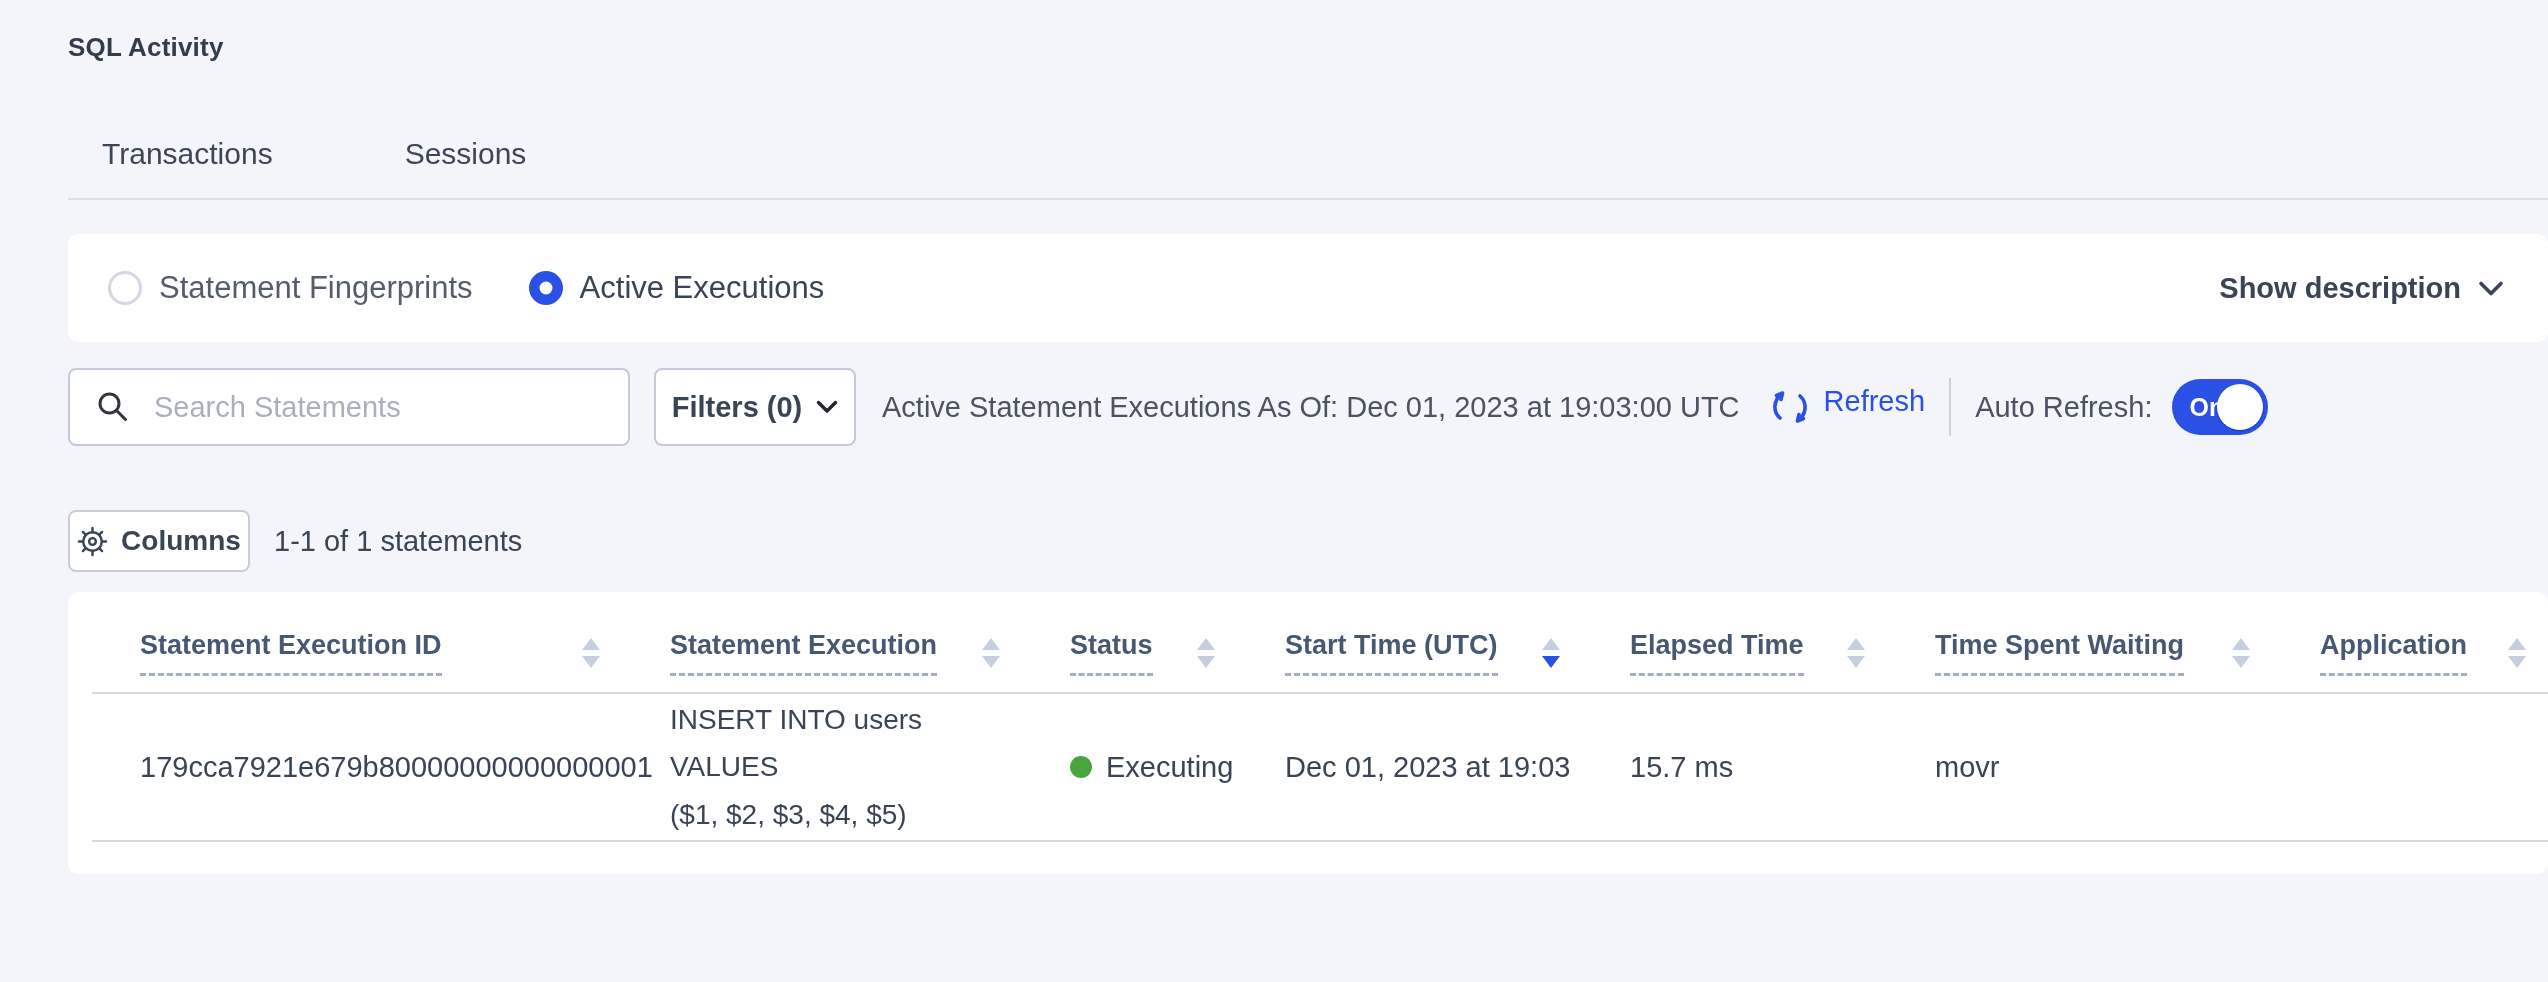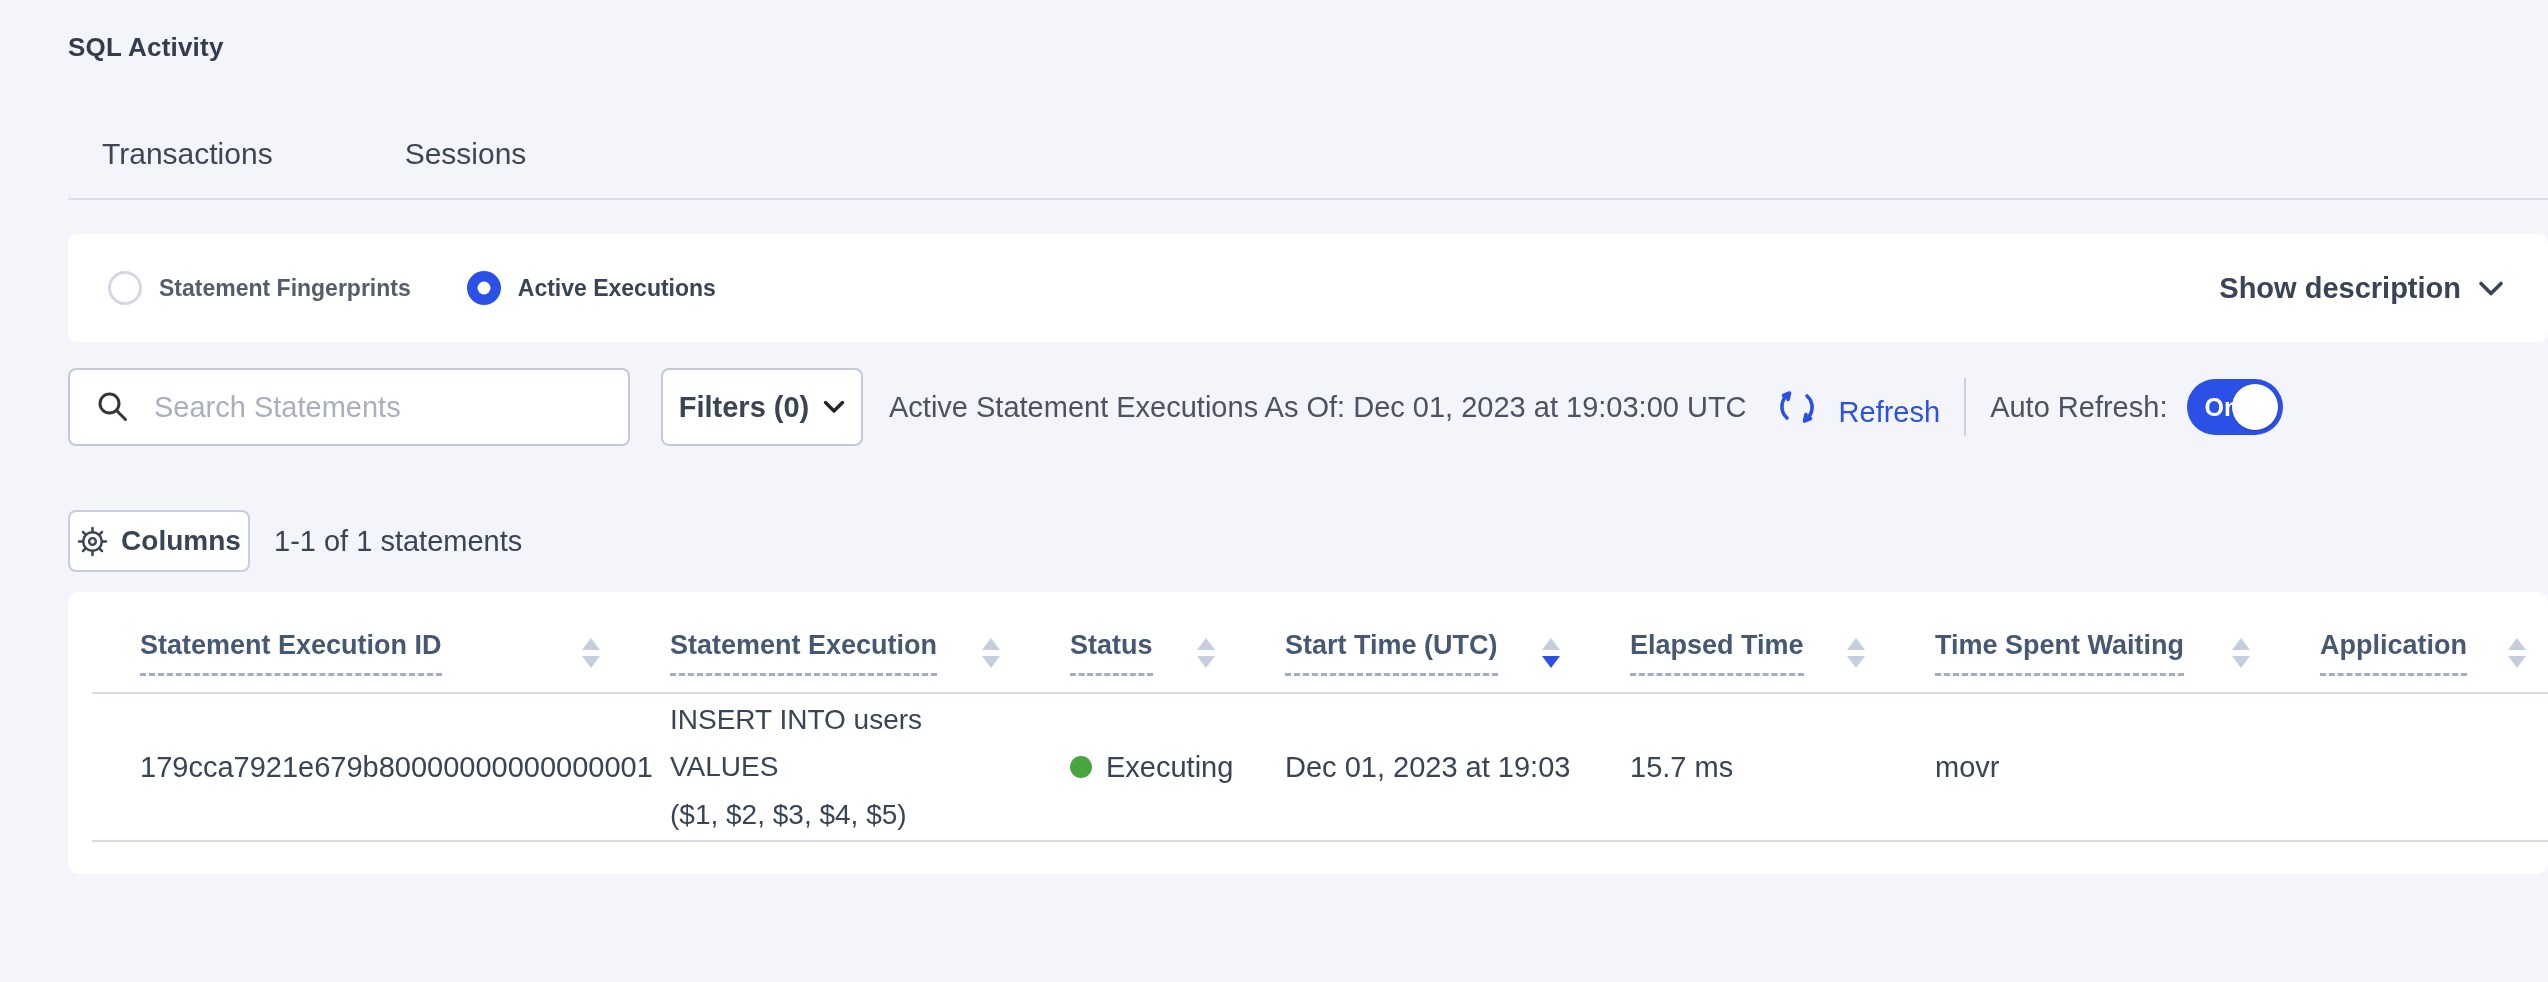--- a/index.html
+++ b/index.html
@@ -42,48 +42,48 @@
   .radio {
     width:34px; height:34px; border-radius:50%;
     border:3px solid #d4d8e2; background:#fff; flex:none;
   }
   .radio.selected { border:none; background:var(--accent); position:relative; }
   .radio.selected::after {
     content:""; position:absolute; left:50%; top:50%;
     width:13px; height:13px; border-radius:50%;
     background:#fff; transform:translate(-50%,-50%);
   }
-  .radio-label { margin-left:17px; font-size:23px; color:#394455;font-weight:bold; }
+  .radio-label { margin-left:17px; font-size:31px; color:#394455; }
   .radio-label.dim { color:#555c6b; }
   .show-desc {
     margin-left:auto; display:flex; align-items:center; gap:17px;
     font-size:29px; font-weight:700; color:#394455; cursor:pointer;
   }
   
   .controls-row { margin:26px 0 0 68px; display:flex; align-items:center; height:78px; }
   .search-box {
     width:562px; height:78px; background:#fff;
     border:2px solid #c3c9d9; border-radius:8px;
     display:flex; align-items:center; padding-left:26px; gap:22px;
   }
   .search-input {
     border:none; outline:none; font-size:29px; color:#0f172a; width:430px;
     font-family:"Liberation Sans", sans-serif; background:transparent;
   }
   .search-input::placeholder { color:#a9afbe; }
   .filters-btn {
-    margin-left:31px; width:202px; height:78px;
+    margin-left:24px; width:202px; height:78px;
     background:#fff; border:2px solid #c3c9d9; border-radius:8px;
     display:flex; align-items:center; justify-content:center; gap:14px;
     font-size:29px; font-weight:700; color:#394455; cursor:pointer;
     font-family:"Liberation Sans", sans-serif;
   }
   .asof { margin-left:26px; font-size:29px; color:#4b5261; white-space:nowrap; }
   .refresh {
-    margin-left:28px; display:flex; align-items:flex-end; gap:20px;
+    margin-left:28px; display:flex; align-items:flex-start; gap:12px;
     color:var(--accent); font-size:29px; cursor:pointer; white-space:nowrap;
   }
   .vdiv { margin-left:24px; width:2px; height:58px; background:#ccd1df; flex:none; }
   .autorefresh-label { margin-left:24px; font-size:29px; color:#4b5261; white-space:nowrap; }
   .toggle {
     margin-left:20px; width:96px; height:56px; border-radius:28px;
     background:var(--accent); position:relative; cursor:pointer; flex:none;
   }
   .toggle-text {
     position:absolute; left:17px; top:50%; transform:translateY(-50%);

